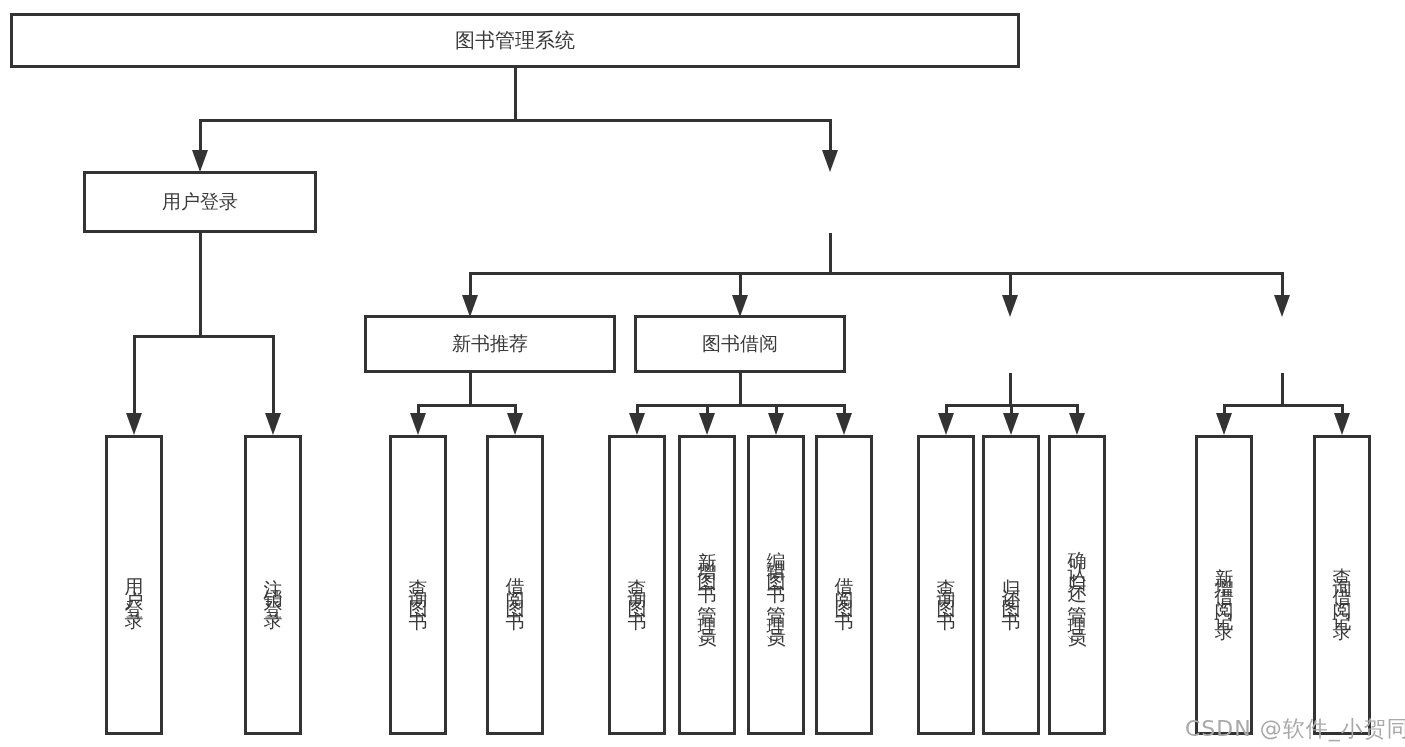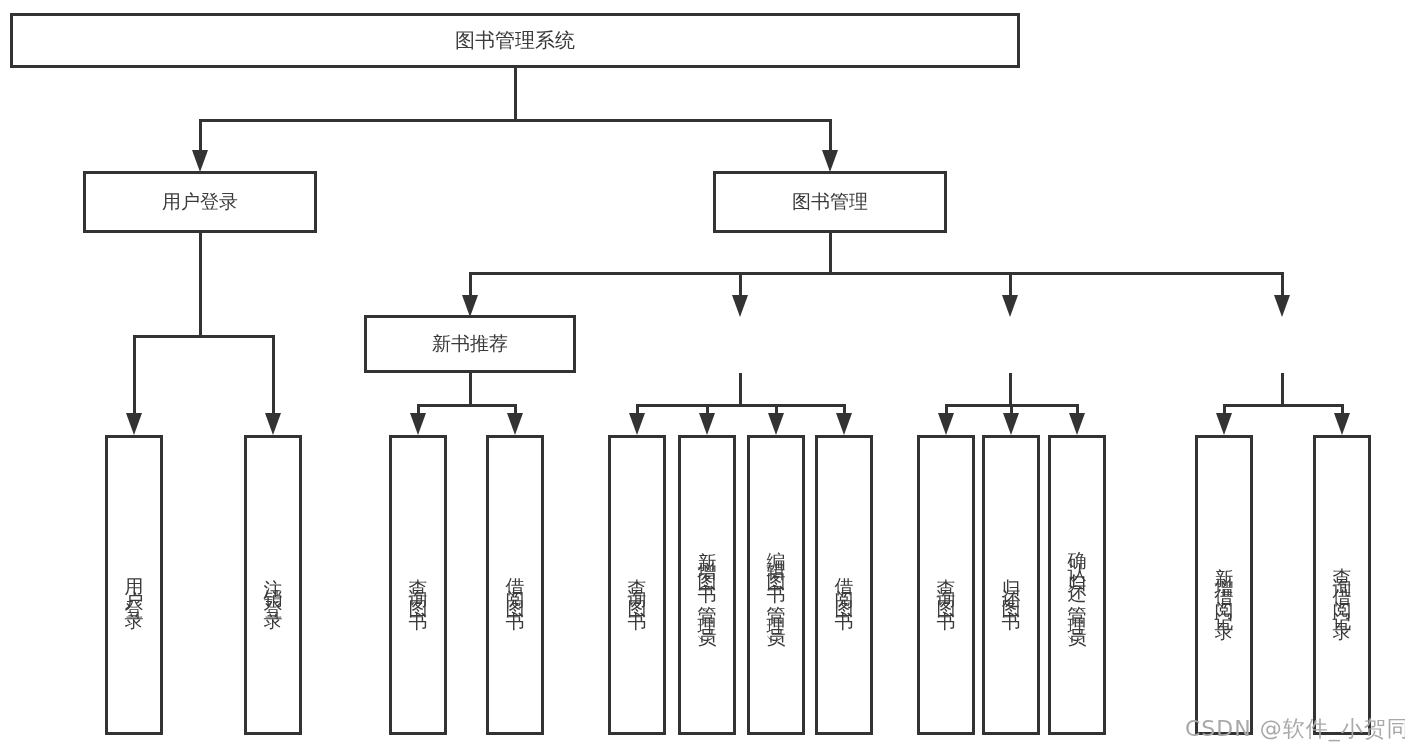--- a/index.html
+++ b/index.html
@@ -46,44 +46,44 @@
   <div class="vline" style="left:514px; top:68px;  height:53px;"></div>
   <div class="hline" style="left:199px; top:119px; width:633px;"></div>
   <div class="vline" style="left:199px; top:119px; height:33px;"></div>
   <div class="vline" style="left:829px; top:119px; height:33px;"></div>
   <div class="arrow" style="left:192px; top:150px;"></div>
   <div class="arrow" style="left:822px; top:150px;"></div>
 
   <div class="box lvl2" style="left:83px; top:171px; width:234px; height:62px;">
     <span>用户登录</span>
   </div>
-  <div class="box lvl2" style="left:713px; top:171px; width:234px; height:62px;">
-    <span>图书管理</span>
-  </div>
 
   <div class="vline" style="left:199px; top:233px; height:103px;"></div>
   <div class="hline" style="left:133px; top:335px; width:142px;"></div>
   <div class="vline" style="left:133px; top:335px; height:79px;"></div>
   <div class="vline" style="left:272px; top:335px; height:79px;"></div>
   <div class="arrow" style="left:126px; top:413px;"></div>
   <div class="arrow" style="left:265px; top:413px;"></div>
 
   <div class="vline" style="left:829px;  top:233px; height:42px;"></div>
   <div class="hline" style="left:469px;  top:272px; width:815px;"></div>
   <div class="vline" style="left:469px;  top:272px; height:24px;"></div>
   <div class="vline" style="left:739px;  top:272px; height:24px;"></div>
   <div class="vline" style="left:1009px; top:272px; height:24px;"></div>
   <div class="vline" style="left:1281px; top:272px; height:24px;"></div>
   <div class="arrow" style="left:462px;  top:295px;"></div>
   <div class="arrow" style="left:732px;  top:295px;"></div>
   <div class="arrow" style="left:1002px; top:295px;"></div>
   <div class="arrow" style="left:1274px; top:295px;"></div>
 
-  <div class="box lvl3" style="left:364px; top:315px; width:212px; height:58px;">
+  <div class="box lvl3" style="left:364px; top:315px; width:252px; height:58px;">
     <span>新书推荐</span>
+  </div>
+  <div class="box lvl3" style="left:634px; top:315px; width:212px; height:58px;">
+    <span>图书借阅</span>
   </div>
 
   <div class="vline" style="left:469px; top:373px; height:33px;"></div>
   <div class="hline" style="left:417px; top:404px; width:100px;"></div>
   <div class="vline" style="left:417px; top:404px; height:11px;"></div>
   <div class="vline" style="left:514px; top:404px; height:11px;"></div>
   <div class="arrow" style="left:410px; top:413px;"></div>
   <div class="arrow" style="left:507px; top:413px;"></div>
 
   <div class="vline" style="left:739px; top:373px; height:33px;"></div>

